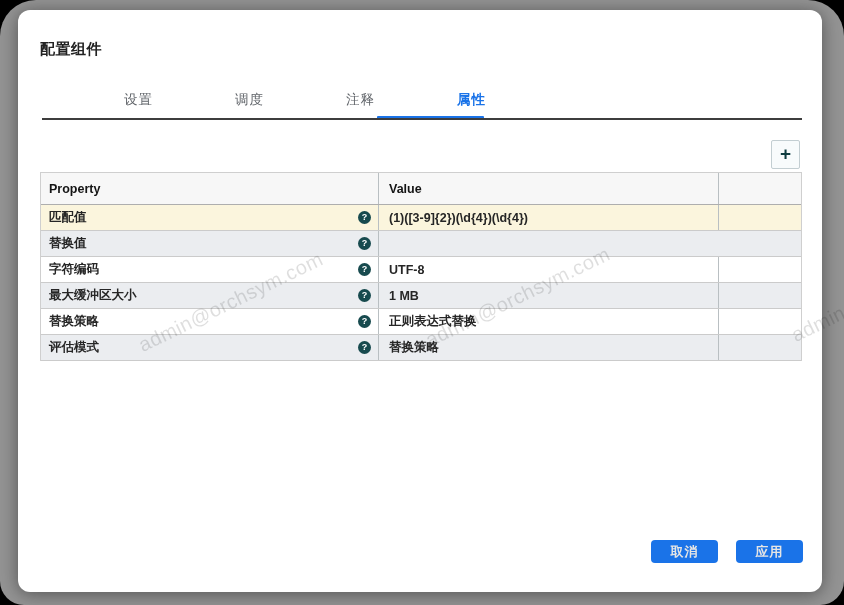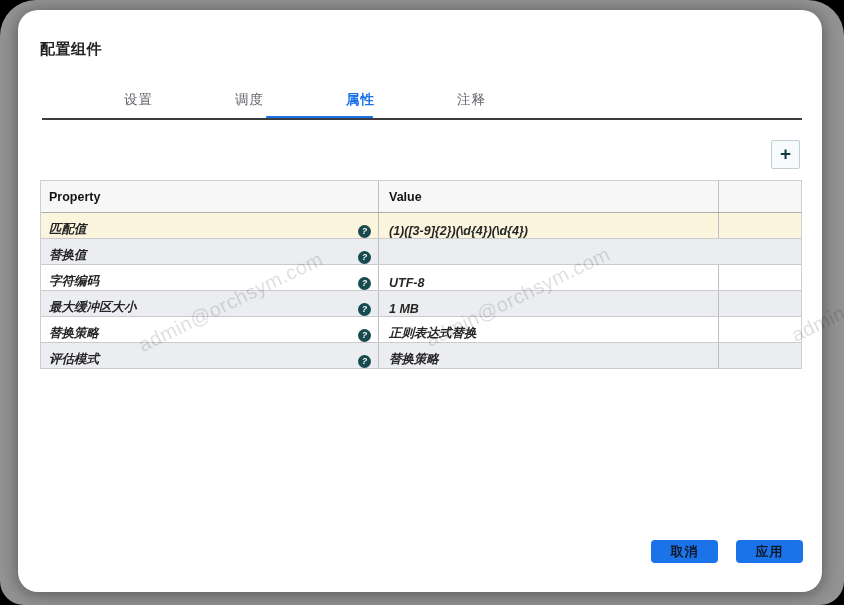--- a/index.html
+++ b/index.html
@@ -11,21 +11,21 @@
   }
   
   .screen{
     position:absolute;inset:0;
     background:#949494;
     border-radius:36px 36px 24px 24px;
   }
   
   .window{
     position:absolute;left:18px;top:10px;width:804px;height:582px;
-    background:#ffffff;border-radius:20px;
+    background:#ffffff;border-radius:12px;
     box-shadow:0 2px 18px rgba(40,40,40,0.6);
   }
   .dialog-title{
     position:absolute;left:22px;top:30px;
     font-size:15px;font-weight:700;color:#222;letter-spacing:.5px;
   }
   
   .tabs{position:absolute;left:24px;top:78px;height:28px;display:flex;}
   .tab{
     width:111px;height:28px;line-height:24px;text-align:right;
@@ -49,35 +49,35 @@
     display:flex;align-items:center;justify-content:center;
   }
   .add-btn .plus{
     font-size:19px;font-weight:900;color:#0e3c40;line-height:1;
     transform:translateY(-1px);
   }
   
   .props-table{
     position:absolute;left:22px;top:162px;width:762px;
     border:1px solid #cfcfcf;border-bottom:none;box-sizing:border-box;
-    font-size:12.5px;color:#262626;margin-top:8px;
+    font-size:12.5px;color:#262626;
   }
   .thead{display:flex;height:31px;background:#f7f7f7;
     border-bottom:1px solid #aeaeae;}
   .th{
     display:flex;align-items:center;font-weight:700;color:#141414;
     box-sizing:border-box;
   }
   .th.col-prop{width:338px;padding-left:8px;border-right:1px solid #b9bfc2;}
   .th.col-val{width:340px;padding-left:10px;border-right:1px solid #b9bfc2;}
   .th.col-fill{flex:1;}
   .row{display:flex;height:25px;border-bottom:1px solid #cbcbcb;background:#fff;cursor:pointer;}
   .row:nth-child(even){background:#ebedf0;}
   .row.selected{background:#fbf5dd;}
-  .cell{display:flex;align-items:flex-end;box-sizing:border-box;font-weight:700;font-style:italic;}
+  .cell{display:flex;align-items:center;box-sizing:border-box;font-weight:700;}
   .cell.col-prop{width:338px;padding-left:8px;border-right:1px solid #b9bfc2;}
   .cell.col-val{width:340px;padding-left:10px;border-right:1px solid #b9bfc2;}
   .cell.col-fill{flex:1;}
   .help{
     margin-left:auto;margin-right:7px;
     width:13px;height:13px;border-radius:50%;
     background:#174a4e;color:#fff;
     font-size:9px;font-weight:700;line-height:13px;text-align:center;
     cursor:pointer;flex:0 0 auto;
   }
@@ -87,42 +87,42 @@
     font-size:20px;color:rgba(0,0,0,0.13);letter-spacing:.5px;
     transform:rotate(-26deg);transform-origin:0 50%;
     white-space:nowrap;pointer-events:none;user-select:none;
   }
   .wm1{left:122px;top:325px;}
   .wm2{left:409px;top:320px;}
   .wm3{left:775px;top:315px;}
   
   .btn{
     position:absolute;top:530px;width:67px;height:23px;
-    background:#1a73e8;color:#0f172a;border:none;border-radius:4px;
+    background:#1a73e8;color:#e5e5e5;border:none;border-radius:4px;
     font-size:13px;font-weight:600;letter-spacing:1px;
     font-family:"Liberation Sans",sans-serif;
     display:flex;align-items:center;justify-content:center;cursor:pointer;
   }
   .btn-cancel{left:633px;}
   .btn-apply{left:718px;}
 </style>
 </head>
 <body>
 
 <div class="screen"></div>
 
 <div class="window">
 
   <div class="dialog-title">配置组件</div>
 
   <div class="tabs">
     <div class="tab">设置</div>
     <div class="tab">调度</div>
+    <div class="tab">注释</div>
     <div class="tab active">属性</div>
-    <div class="tab">注释</div>
   </div>
   <div class="tab-baseline"></div>
 
   <div class="add-btn">
     <span class="plus">+</span>
   </div>
 
   <div class="props-table">
     <div class="thead">
       <div class="th col-prop">Property</div>

